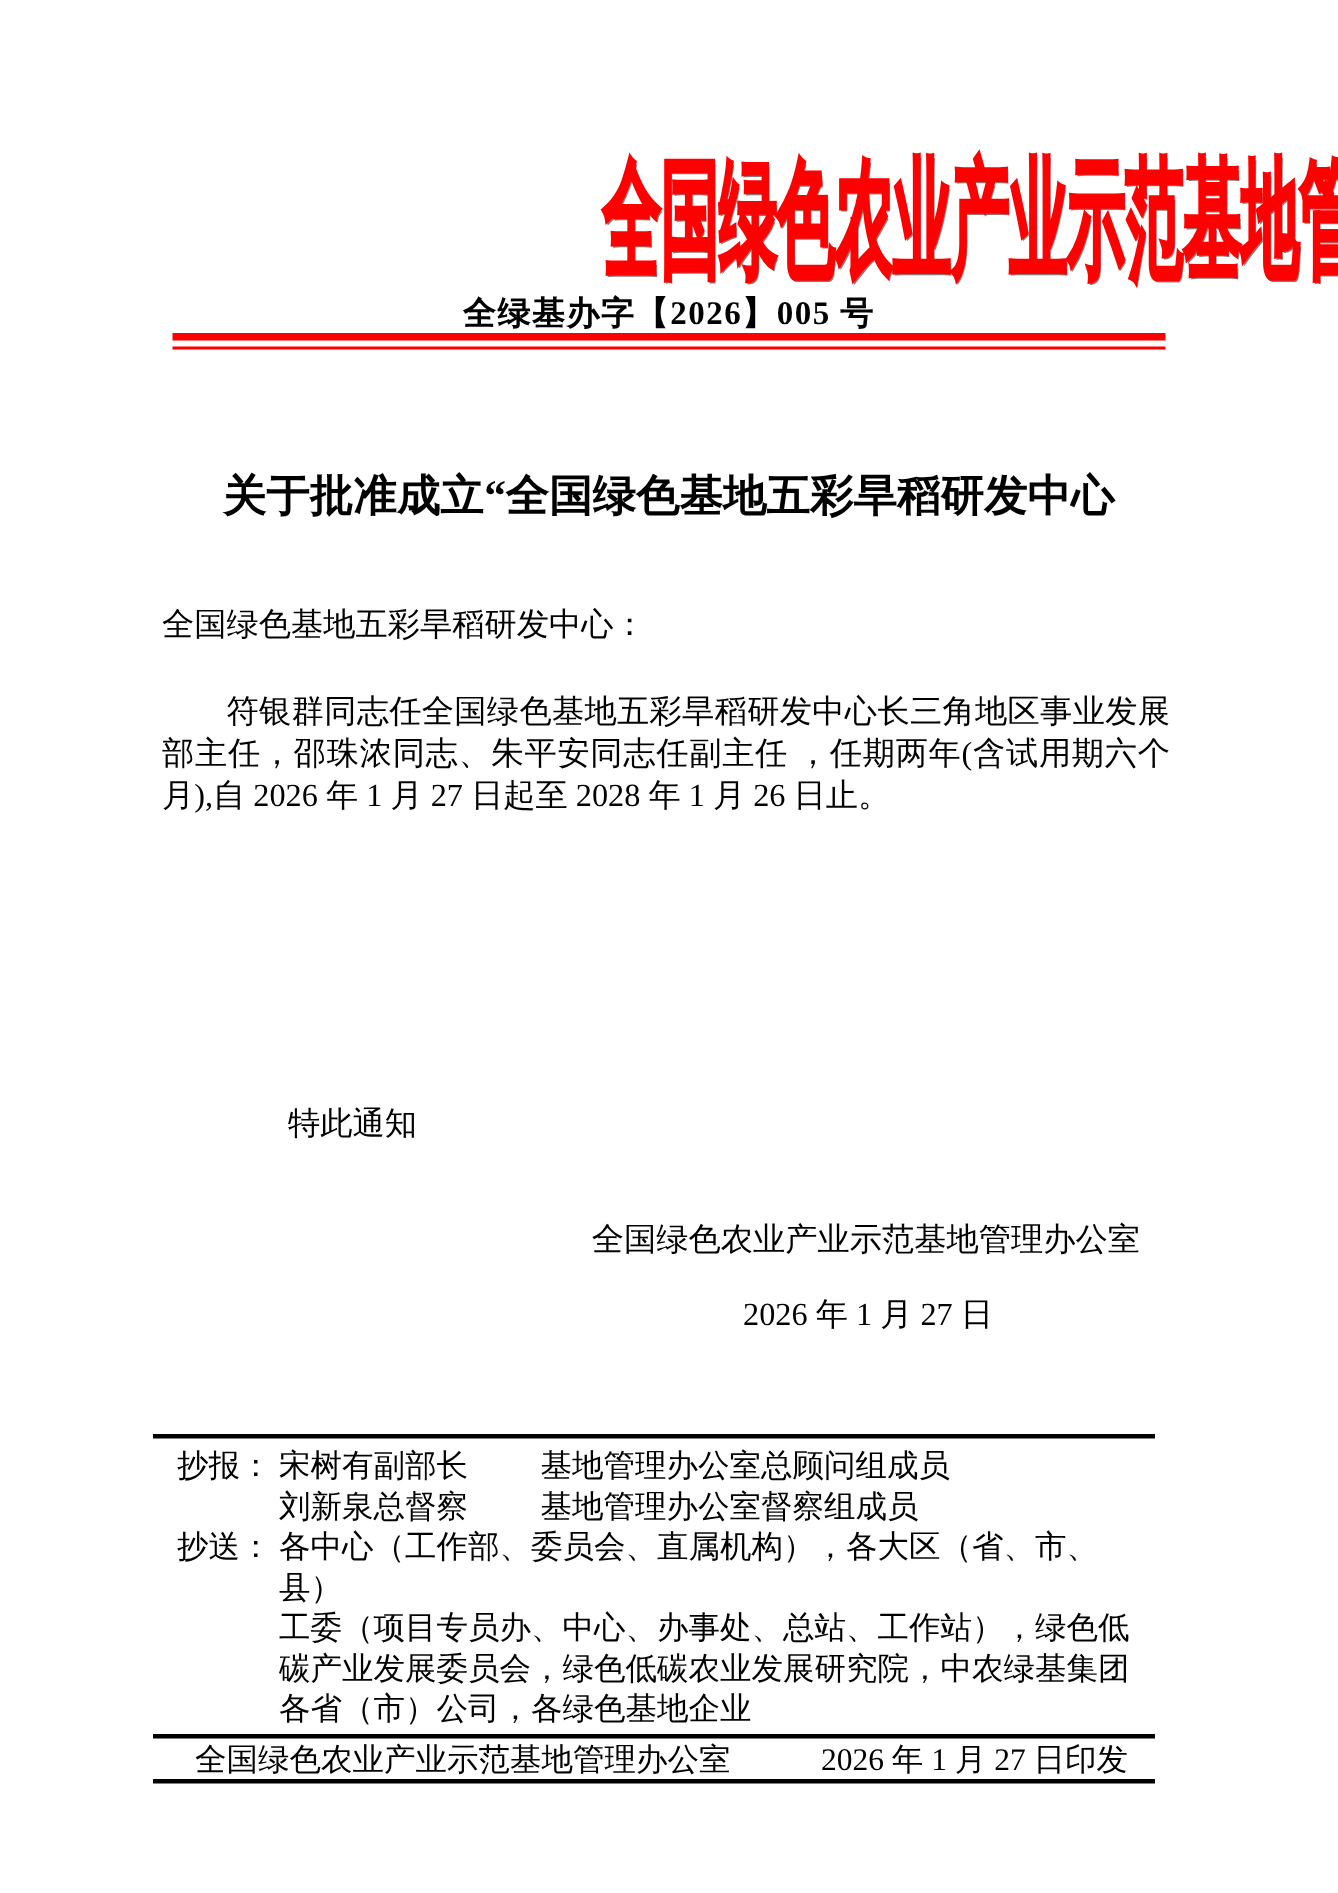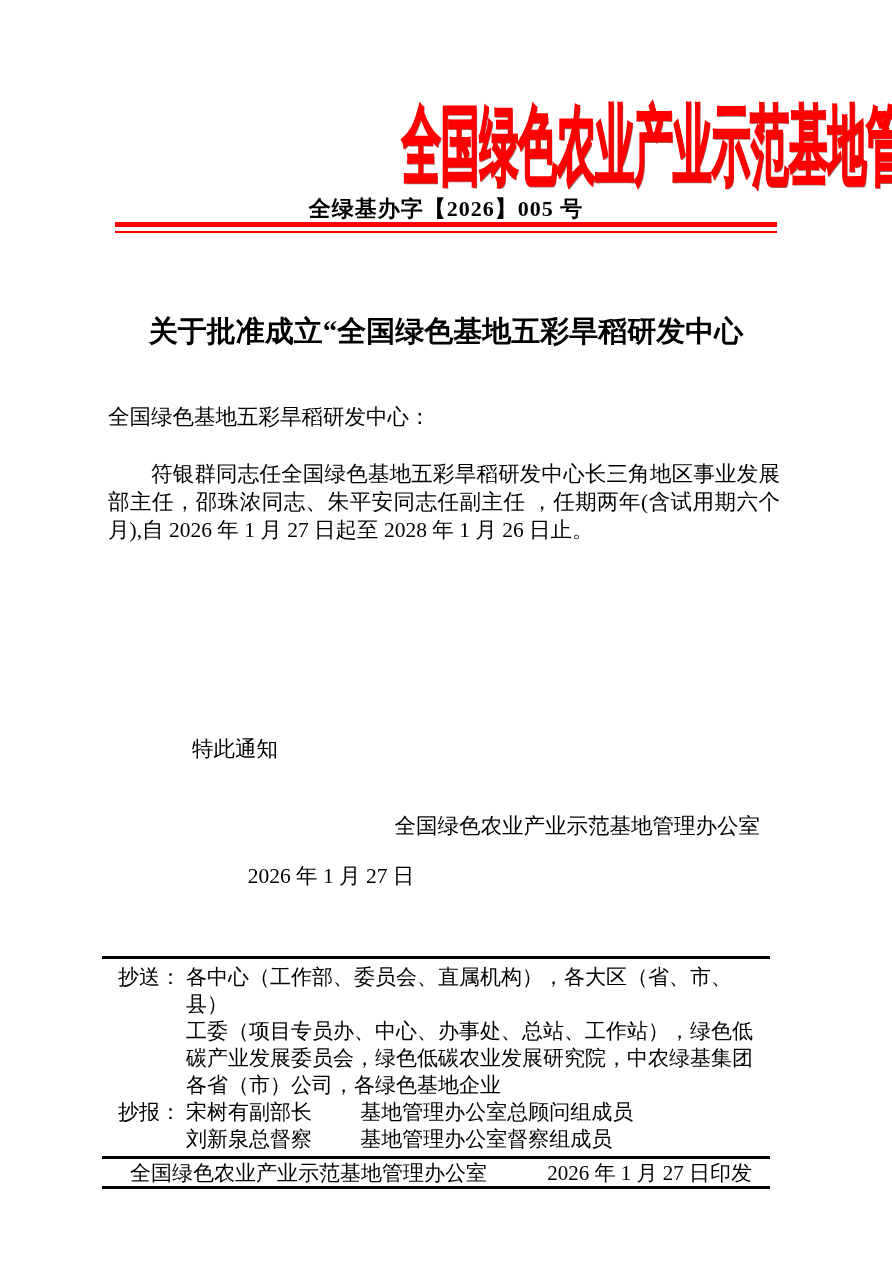--- a/index.html
+++ b/index.html
@@ -89,21 +89,21 @@
     top: 812px; left: 0;
     width: 760px;
     text-align: right;
     font-size: 21.5px;
     line-height: 28px;
   }
   .sig-date {
     position: absolute;
     top: 862px; left: 0;
     width: 662px;
-    text-align: center;
+    text-align: right;
     font-size: 21.5px;
     line-height: 28px;
   }
 
   
   .footer {
     position: absolute;
     top: 956px; left: 102px;
     width: 668px;
     font-size: 21px;
@@ -159,43 +159,43 @@
   </div>
 
   <div class="closing">特此通知</div>
 
   <div class="sig-org">全国绿色农业产业示范基地管理办公室</div>
 
   <div class="sig-date">2026 年 1 月 27 日</div>
 
   <div class="footer">
     <div class="footer-rows">
-
-      <div class="footer-row">
-        <span class="footer-label">抄送：</span>
-        <div class="footer-col">
-          <div class="footer-line">各中心（工作部、委员会、直属机构），各大区（省、市、县）</div>
-          <div class="footer-line">工委（项目专员办、中心、办事处、总站、工作站），绿色低</div>
-          <div class="footer-line">碳产业发展委员会，绿色低碳农业发展研究院，中农绿基集团</div>
-          <div class="footer-line">各省（市）公司，各绿色基地企业</div>
-        </div>
-      </div>
 
       <div class="footer-row">
         <span class="footer-label">抄报：</span>
         <div class="footer-col">
           <div class="footer-line">
             <span class="name">宋树有副部长</span><span>基地管理办公室总顾问组成员</span>
           </div>
           <div class="footer-line">
             <span class="name">刘新泉总督察</span><span>基地管理办公室督察组成员</span>
           </div>
         </div>
       </div>
 
+      <div class="footer-row">
+        <span class="footer-label">抄送：</span>
+        <div class="footer-col">
+          <div class="footer-line">各中心（工作部、委员会、直属机构），各大区（省、市、县）</div>
+          <div class="footer-line">工委（项目专员办、中心、办事处、总站、工作站），绿色低</div>
+          <div class="footer-line">碳产业发展委员会，绿色低碳农业发展研究院，中农绿基集团</div>
+          <div class="footer-line">各省（市）公司，各绿色基地企业</div>
+        </div>
+      </div>
+
     </div>
 
     <div class="print-row">
       <span>全国绿色农业产业示范基地管理办公室</span>
       <span>2026 年 1 月 27 日印发</span>
     </div>
   </div>
 
 </div>
 

